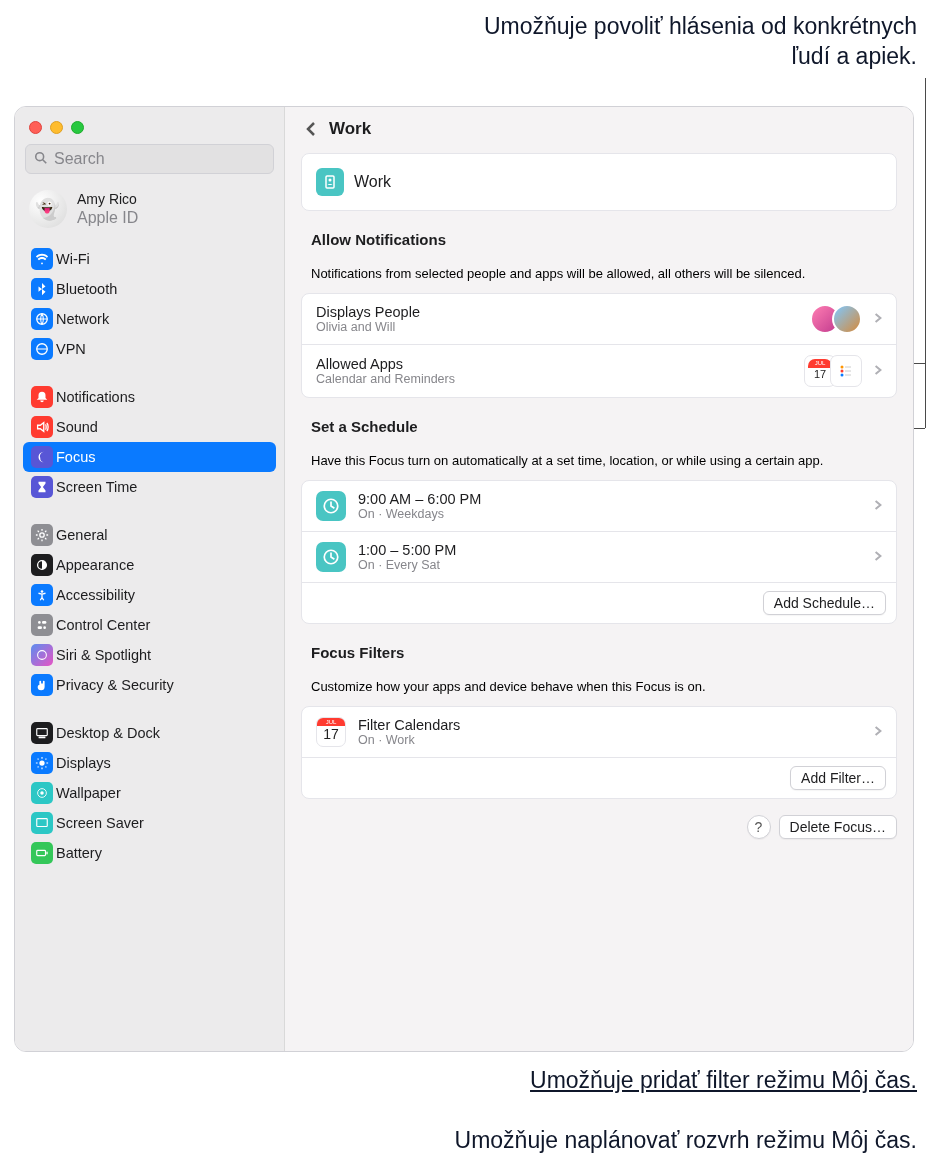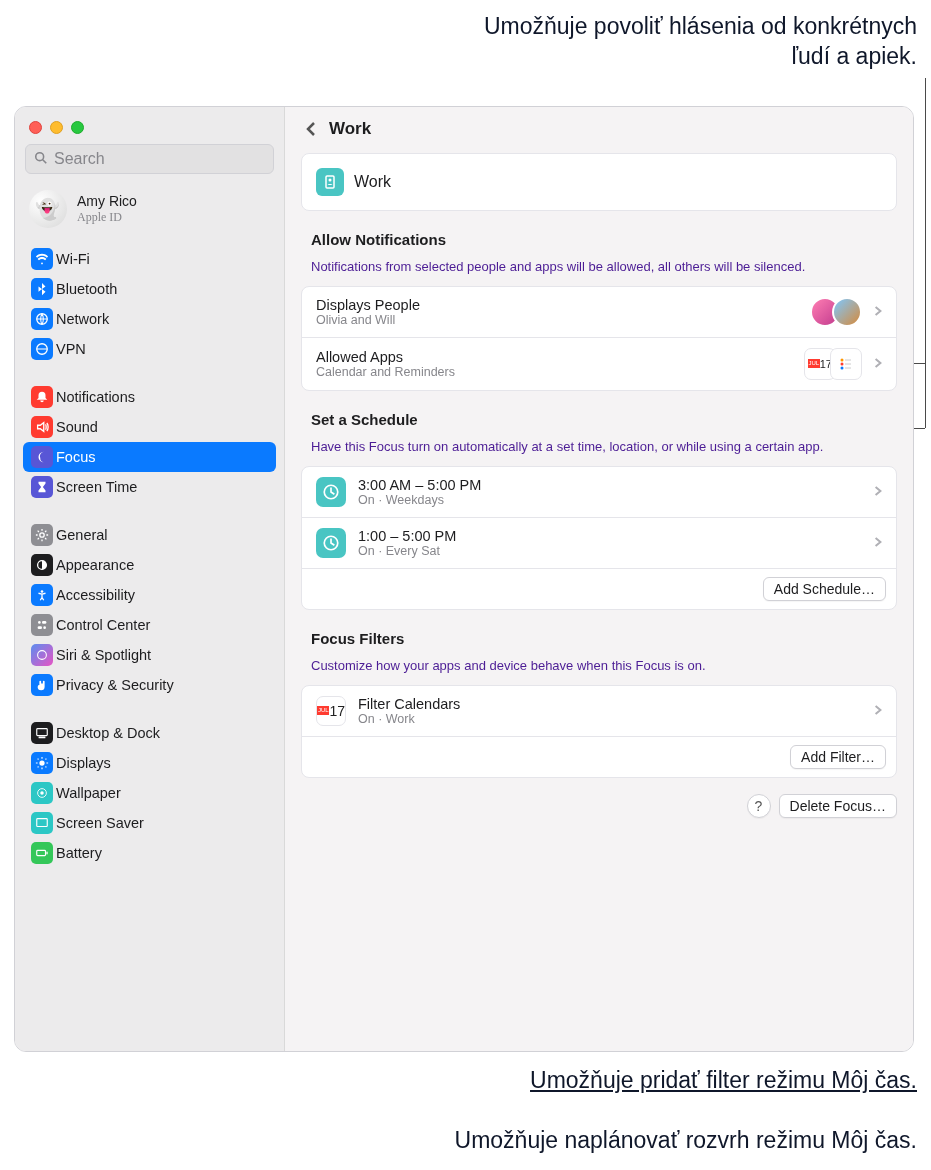--- a/index.html
+++ b/index.html
@@ -73,21 +73,21 @@
 
   .account {
     display:flex; align-items:center; gap:10px; padding: 6px 14px 12px;
   }
   .avatar {
     width:38px; height:38px; border-radius:50%; background: radial-gradient(circle at 30% 30%, #fff, #d8d8d8);
     display:flex; align-items:center; justify-content:center; font-size:20px;
   }
   .account-text { line-height:1.2; }
   .account-name { font-size:14px; }
-  .account-sub { font-size:12px; color:#86868b;font-family:Liberation Serif, serif;}
+  .account-sub { font-size:16px; color:#86868b;}
 
   .nav-group { padding: 4px 8px; }
   .nav-group + .nav-group { margin-top: 10px; }
   .nav-item {
     display:flex; align-items:center; gap:3px; padding: 4px 8px;
     border-radius:6px; font-size:14.5px; cursor:default;text-align:center;
   }
   .nav-item.active { background:#0a7aff; color:#fff; }
   .nav-icon {
     width:22px; height:22px; border-radius:5px; display:flex;
@@ -115,21 +115,21 @@
     display:flex; align-items:center; gap:10px; padding: 14px 14px;
   }
   .work-icon {
     width:28px; height:28px; border-radius:6px; background:#49c5c3;
     display:flex; align-items:center; justify-content:center;
   }
   .work-icon svg { width:16px; height:16px; fill:#fff; }
 
   .section-title-block { padding: 14px 26px 4px; }
   .section-title { font-size:15px; font-weight:700; }
-  .section-sub { font-size:13px; color:#4c1d95; margin-top:11px; line-height:1.3;}
+  .section-sub { font-size:13px; color:#000000; margin-top:18px; line-height:1.3;}
 
   .row {
     display:flex; align-items:center; padding:10px 14px; gap:12px;
     border-top:1px solid #e5e5ea;
   }
   .row:first-child { border-top:none; }
   .row-main { flex:1; }
   .row-title { font-size:14.5px; }
   .row-sub { font-size:12.5px; color:#86868b; }
   .chevron { color:#b0b0b5; }
@@ -145,21 +145,21 @@
   }
 
   .sched-icon {
     width:30px; height:30px; border-radius:7px; background:#49c5c3;
     display:flex; align-items:center; justify-content:center;
   }
   .sched-icon svg { width:18px; height:18px; fill:#fff; }
 
   .cal-icon {
     width:30px; height:30px; border-radius:7px; background:#fff; border:1px solid #e5e5ea;
-    display:flex; align-items:center; justify-content:flex-start;
+    display:flex; flex-direction:column; align-items:center; justify-content:flex-start;
     overflow:hidden;
   }
   .cal-top { background:#ff3b30; color:#fff; font-size:6px; width:100%; text-align:center; line-height:1.3; padding-top:1px;}
   .cal-day { font-size:14px; font-weight:500; color:#222; }
 
   .panel-footer {
     padding: 8px 10px; display:flex; justify-content:flex-end; border-top:1px solid #e5e5ea;
   }
   .btn {
     background:#fff; border:1px solid #d1d1d6; border-radius:6px;
@@ -469,21 +469,21 @@
     </div>
     <div class="panel">
       <div class="row">
         <div class="sched-icon">
             <svg viewBox="0 0 16 16">
               <circle cx="8" cy="8" r="6" fill="none" stroke="#fff" stroke-width="1.5"></circle>
               <path d="M8 4v4l3 2" fill="none" stroke="#fff" stroke-width="1.5"></path>
             </svg>
           </div>
         <div class="row-main">
-          <div class="row-title">3:00 AM – 5:00 PM</div>
+          <div class="row-title">9:00 AM – 6:00 PM</div>
           <div class="row-sub">On · Weekdays</div>
         </div>
         <div class="chevron"><svg viewBox="0 0 10 14">
               <polyline points="2,2 8,7 2,12"></polyline>
             </svg></div>
       </div>
       <div class="row">
         <div class="sched-icon">
             <svg viewBox="0 0 16 16">
               <circle cx="8" cy="8" r="6" fill="none" stroke="#fff" stroke-width="1.5"></circle>

